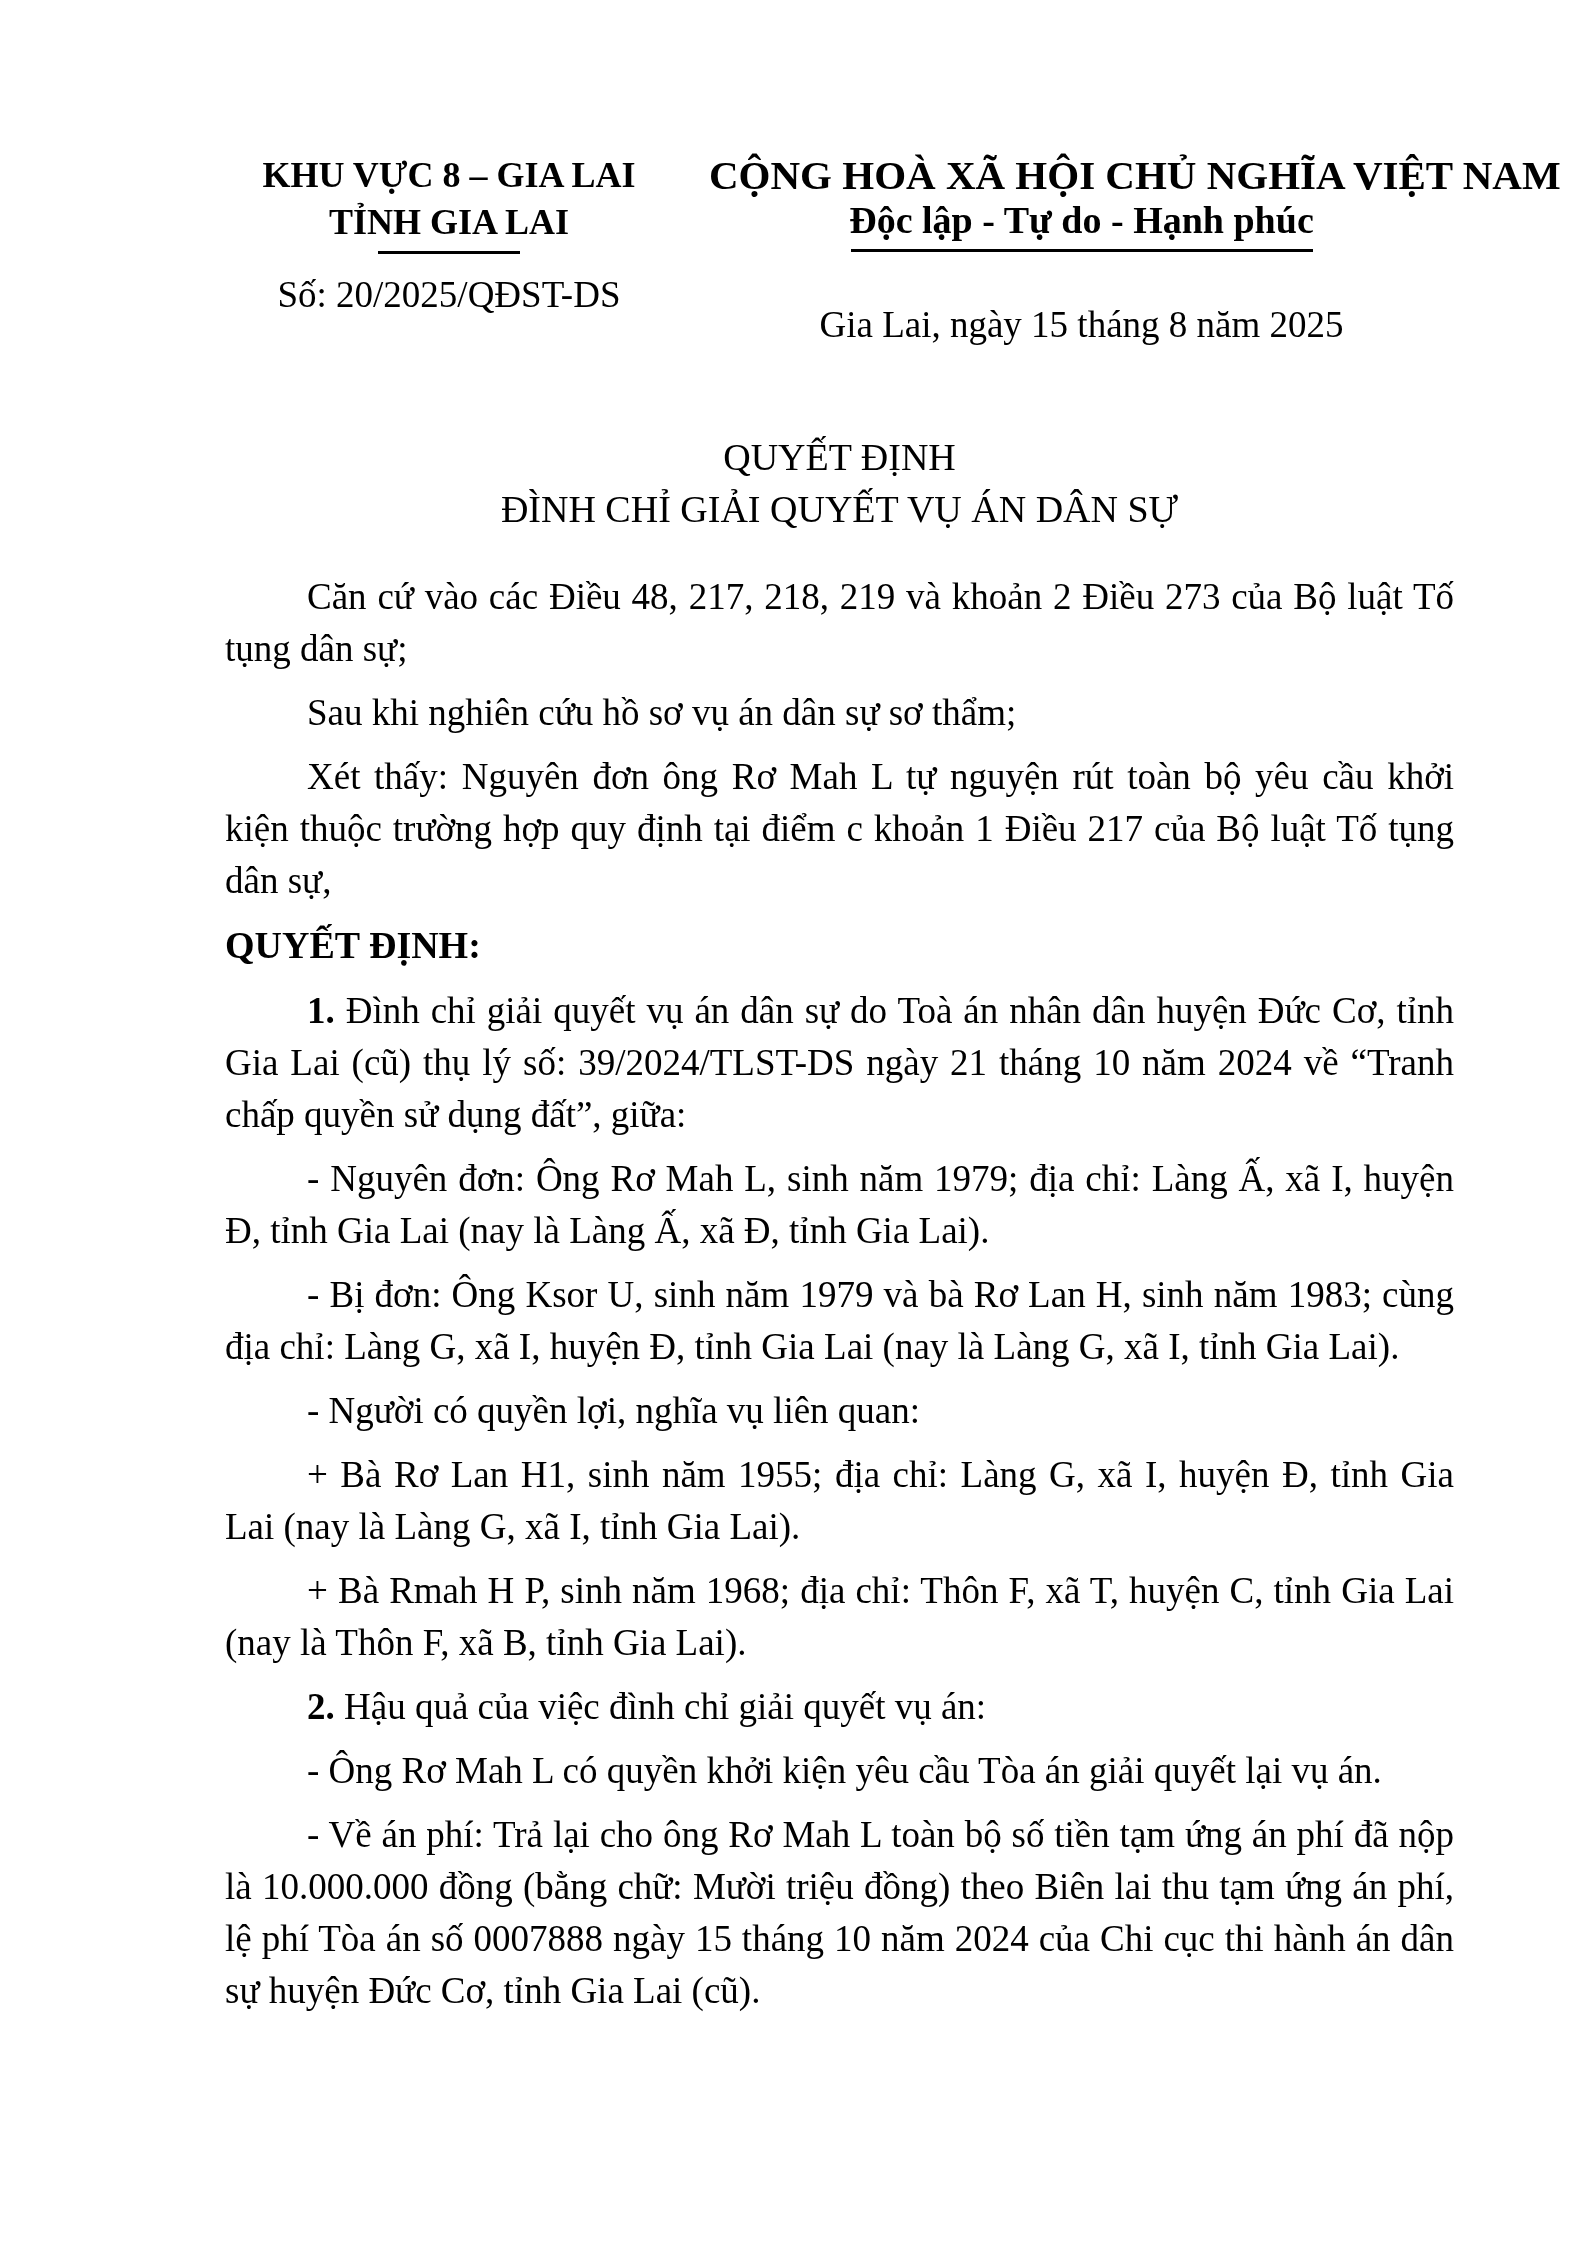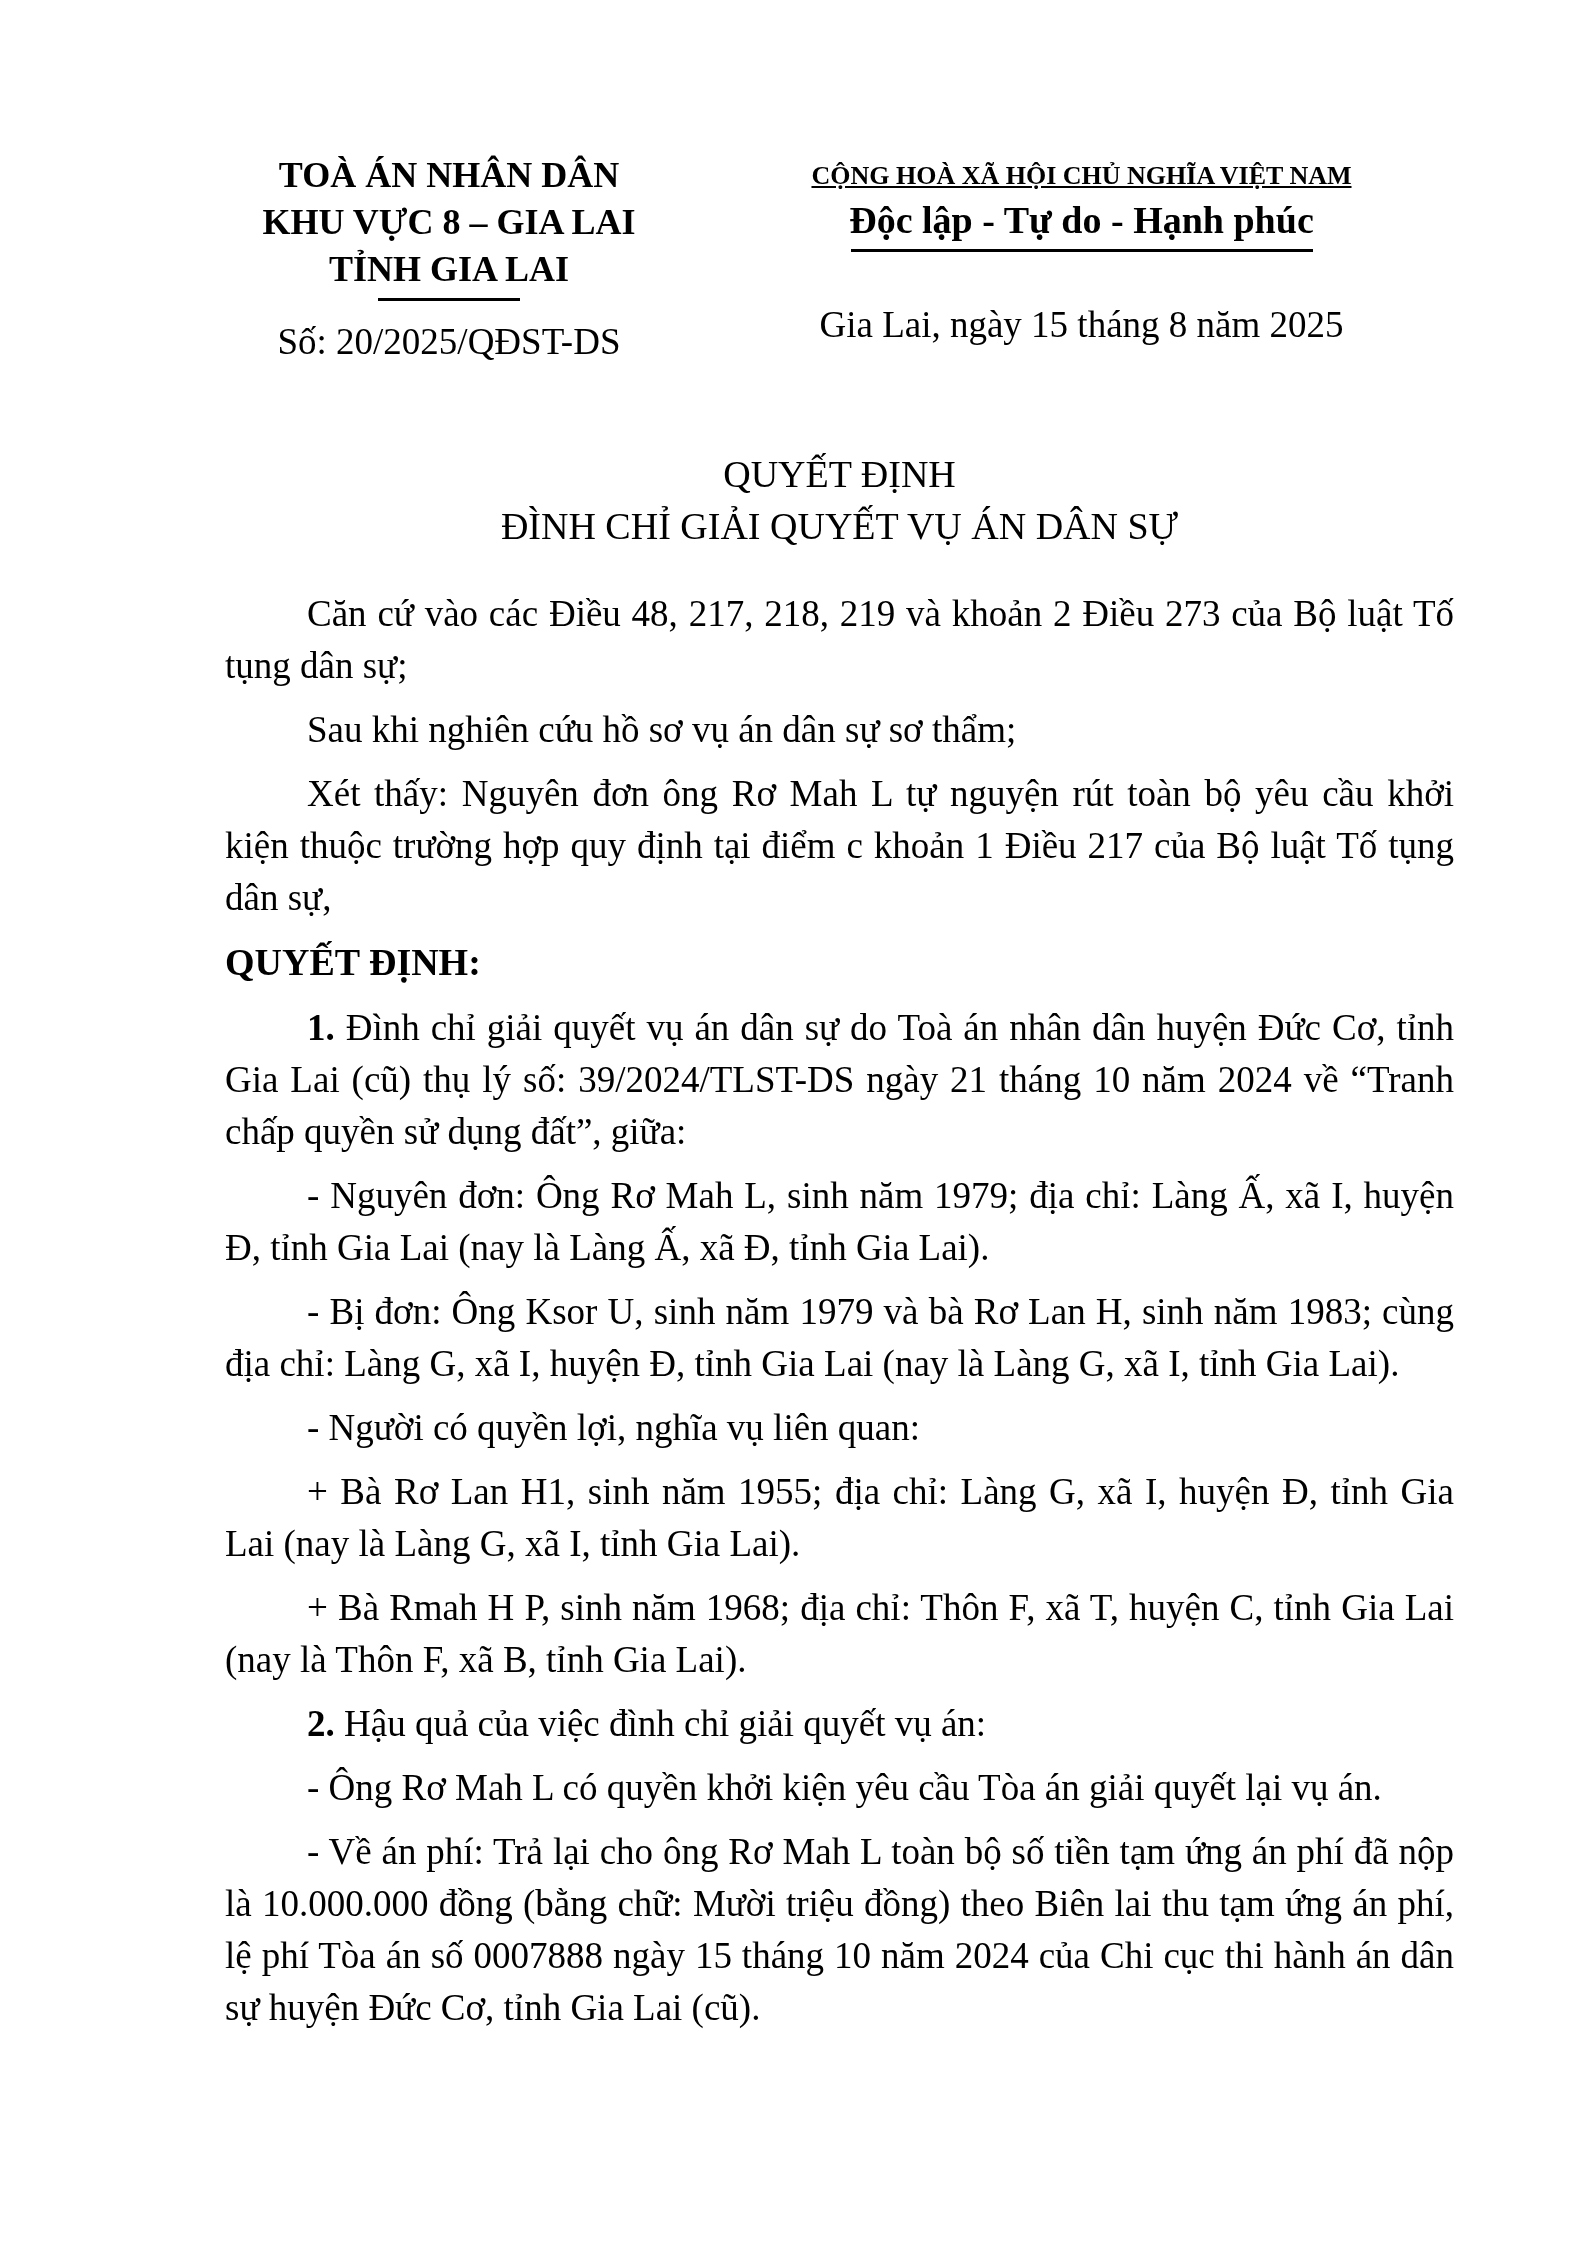--- a/index.html
+++ b/index.html
@@ -48,24 +48,23 @@
   .rule-left { width: 142px; margin-top: 5px; }
   .rule-right { width: 462px; margin-top: 7px; }
   .doc-number {
     font-size: 37px;
     line-height: 45px;
     margin-top: 18px;
     white-space: nowrap;
   }
   .nat-line1 {
     font-weight: bold;
-    font-size: 26px;
+    font-size: 41px;
     line-height: 47px;
     white-space: nowrap;
-    text-decoration: underline;
   }
   .nat-line2 {
     font-weight: bold;
     font-size: 38px;
     line-height: 43px;
     white-space: nowrap;
   }
   .date-line {
     font-size: 37px;
     line-height: 45px;
@@ -97,21 +96,20 @@
   }
   .body-block b { font-weight: bold; }
 </style>
 </head>
 <body>
 
 <div class="page">
 
   <div class="header">
     <div class="header-left">
-      <div class="court-line">TOÀ ÁN NHÂN DÂN</div>
       <div class="court-line">KHU VỰC 8 – GIA LAI</div>
       <div class="court-line">TỈNH GIA LAI</div>
       <div class="rule rule-left"></div>
       <div class="doc-number">Số: 20/2025/QĐST-DS</div>
     </div>
     <div class="header-right">
       <div class="nat-line1">CỘNG HOÀ XÃ HỘI CHỦ NGHĨA VIỆT NAM</div>
       <div class="nat-line2">Độc lập - Tự do - Hạnh phúc</div>
       <div class="rule rule-right"></div>
       <div class="date-line">Gia Lai, ngày 15 tháng 8 năm 2025</div>

